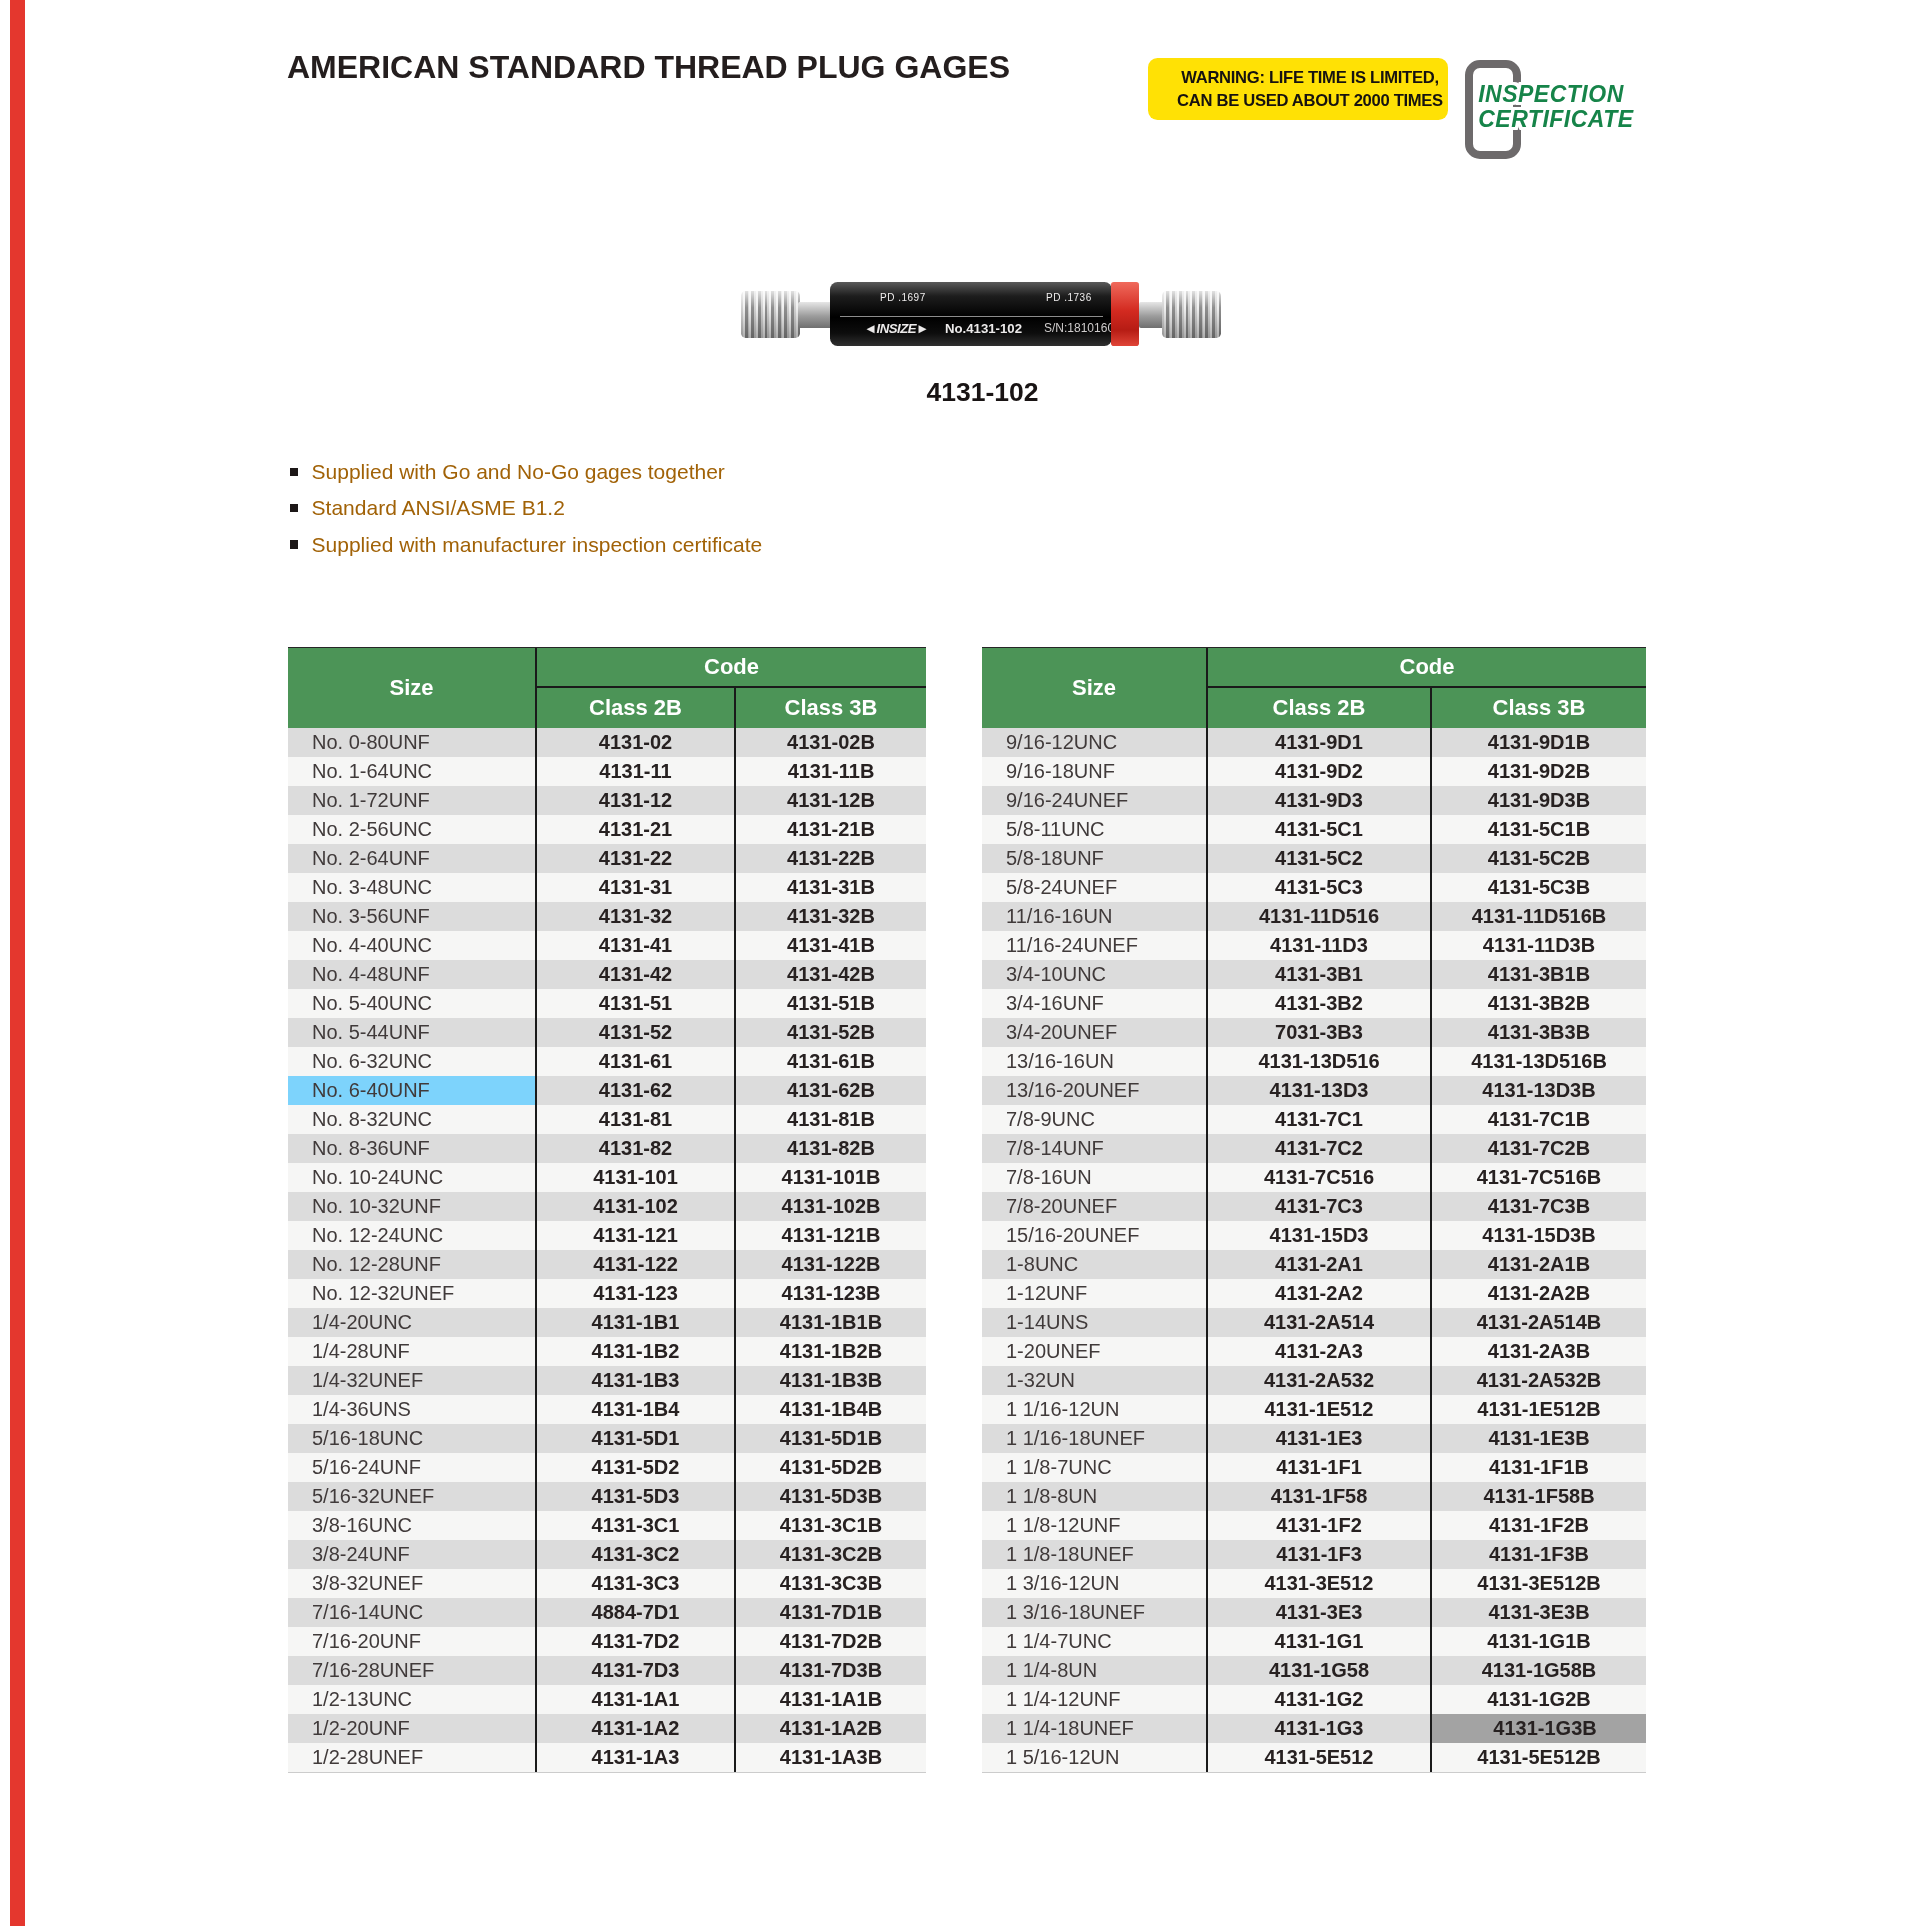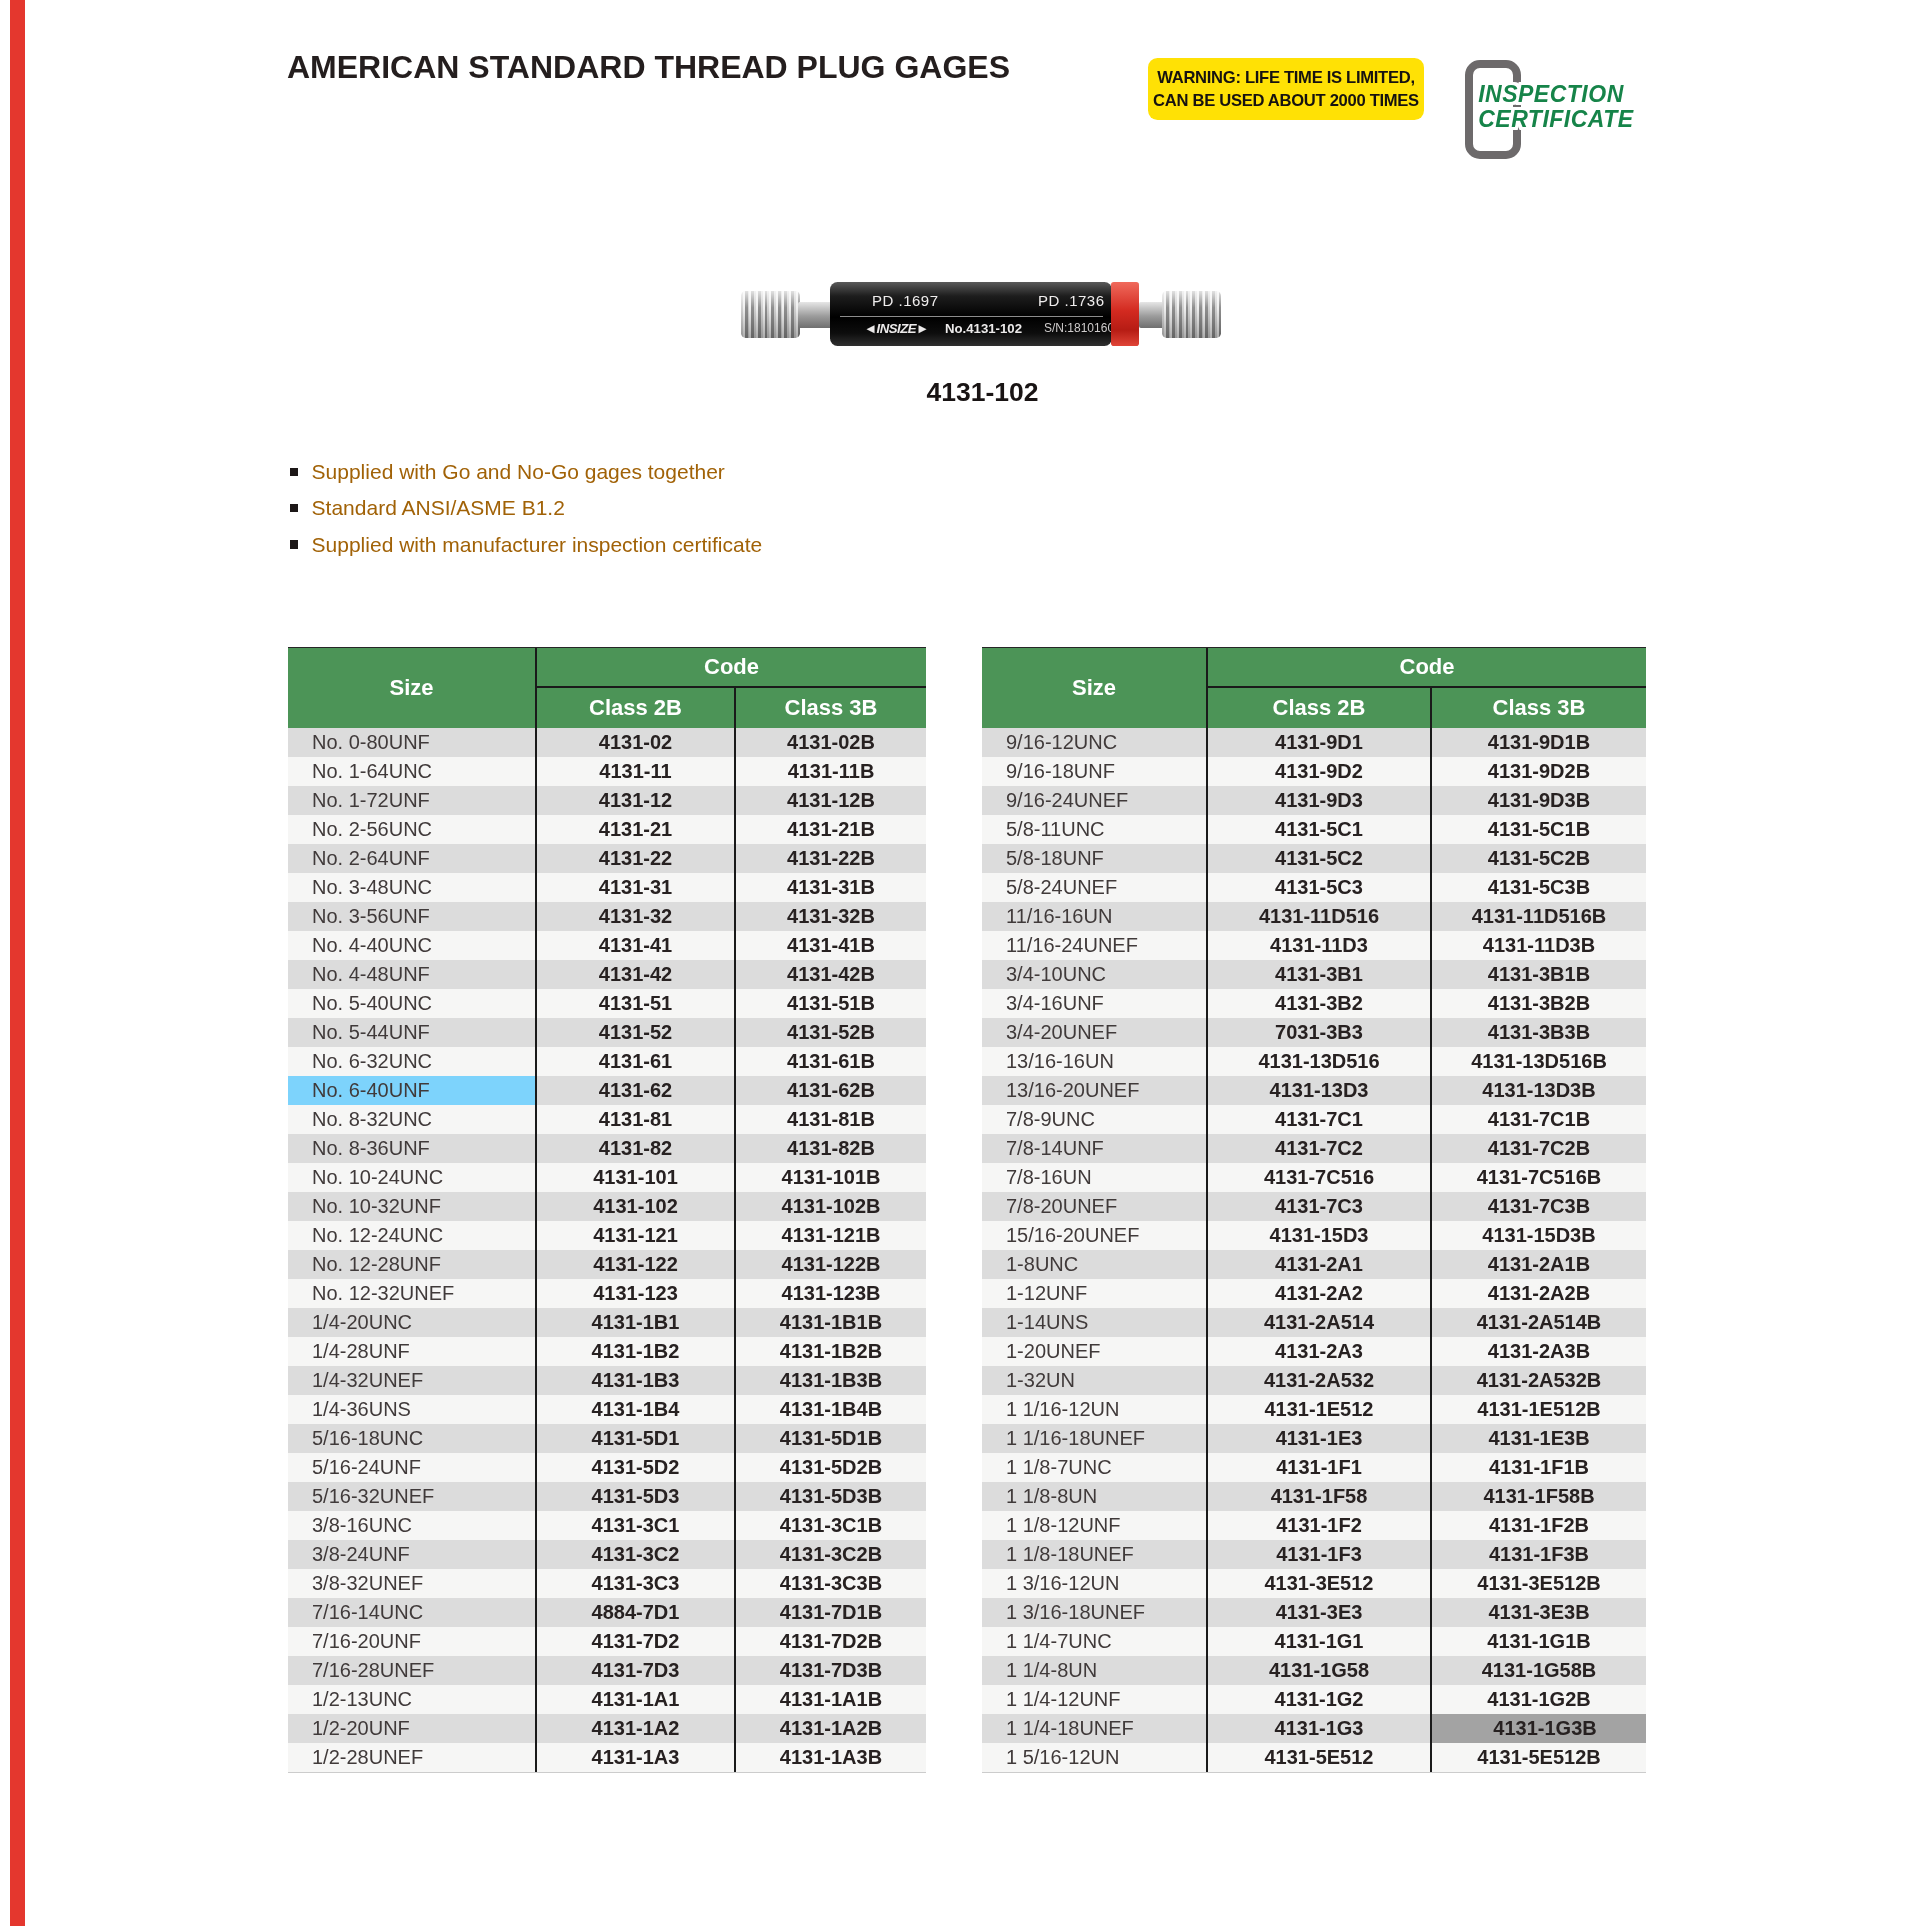--- a/index.html
+++ b/index.html
@@ -10,21 +10,21 @@
   .edge-bar{position:absolute;left:9.5px;top:0;width:15px;height:1927px;}
 
   
   .page-title{position:absolute;left:287px;top:49px;font-size:32px;font-weight:bold;
               color:#241e1e;letter-spacing:0px;white-space:nowrap;}
 
   
   .warning-box{position:absolute;left:1148px;top:58px;width:276px;height:62px;
                border-radius:9.5px;display:flex;flex-direction:column;justify-content:center;
                align-items:center;text-align:center;font-weight:bold;font-size:16.6px;
-               line-height:23px;letter-spacing:-0.3px;color:#161210;}
+               line-height:23px;letter-spacing:-0.3px;color:#161210;padding-left:24px;}
 
   
   .cert{position:absolute;left:1465px;top:57px;width:189px;height:114px;}
   .cert-icon{position:absolute;left:0;top:2.8px;width:40px;height:83px;border:8.5px solid #6d6a6b;
              border-radius:15px;background:transparent;}
   .cert-text{position:absolute;left:13.2px;top:24.6px;font-style:italic;font-weight:bold;
              font-size:23px;line-height:25.6px;letter-spacing:0.5px;white-space:nowrap;
              text-shadow:-2.8px -2.8px 0 #fff,2.8px -2.8px 0 #fff,-2.8px 2.8px 0 #fff,2.8px 2.8px 0 #fff,
                          0 -2.8px 0 #fff,0 2.8px 0 #fff,-2.8px 0 0 #fff,2.8px 0 0 #fff;}
 
@@ -35,22 +35,22 @@
             linear-gradient(180deg,rgba(255,255,255,.75) 0%,rgba(255,255,255,.05) 35%,rgba(0,0,0,.28) 100%),
             repeating-linear-gradient(90deg,#cfcfcf 0 1.9px,#efefef 1.9px 3.8px,#8a8a8a 3.8px 6.6px);}
   .thread.left{left:0;}
   .thread.right{left:421px;}
   .shaft{position:absolute;top:20px;height:25.6px;border-radius:1.9px;
          background:linear-gradient(180deg,#e6e6e6,#9b9b9b 55%,#6f6f6f);}
   .shaft.left{left:57px;width:34px;}
   .shaft.right{left:398px;width:24.6px;}
   .gage-body{position:absolute;left:89px;top:0;width:282px;height:64px;border-radius:7.6px;
              background:linear-gradient(180deg,#5a5a5a 0%,#1d1d1d 22%,#000 55%,#0d0d0d 80%,#303030 100%);}
-  .gage-row1{position:absolute;left:0;top:10.4px;width:100%;height:19px;color:#f0eeee;
-             font-size:15px;letter-spacing:0.5px;}
+  .gage-row1{position:absolute;left:8px;top:10.4px;width:100%;height:19px;color:#f0eeee;
+             font-size:10px;letter-spacing:0.5px;}
   .pd-left{position:absolute;left:42px;}
   .pd-right{position:absolute;left:208px;}
   .gage-sep{position:absolute;left:9.5px;top:34px;width:263px;height:0.9px;background:rgba(255,255,255,.55);}
   .gage-row2{position:absolute;left:0;top:39px;width:100%;height:17px;color:#eceaea;font-size:13.2px;}
   .gage-brand{position:absolute;left:34px;font-style:italic;font-weight:bold;letter-spacing:-0.5px;}
   .gage-no{position:absolute;left:115px;font-weight:bold;}
   .gage-sn{position:absolute;left:214px;font-size:12px;color:#cfcccc;}
   .gage-band{position:absolute;left:370px;top:0;width:28px;height:64px;border-radius:2.8px;
              background:linear-gradient(180deg,#f06a5c 0%,#d32a20 45%,#b61c14 75%,#e04437 100%);}
   .gage-caption{position:absolute;left:0;top:95px;width:483px;text-align:center;

